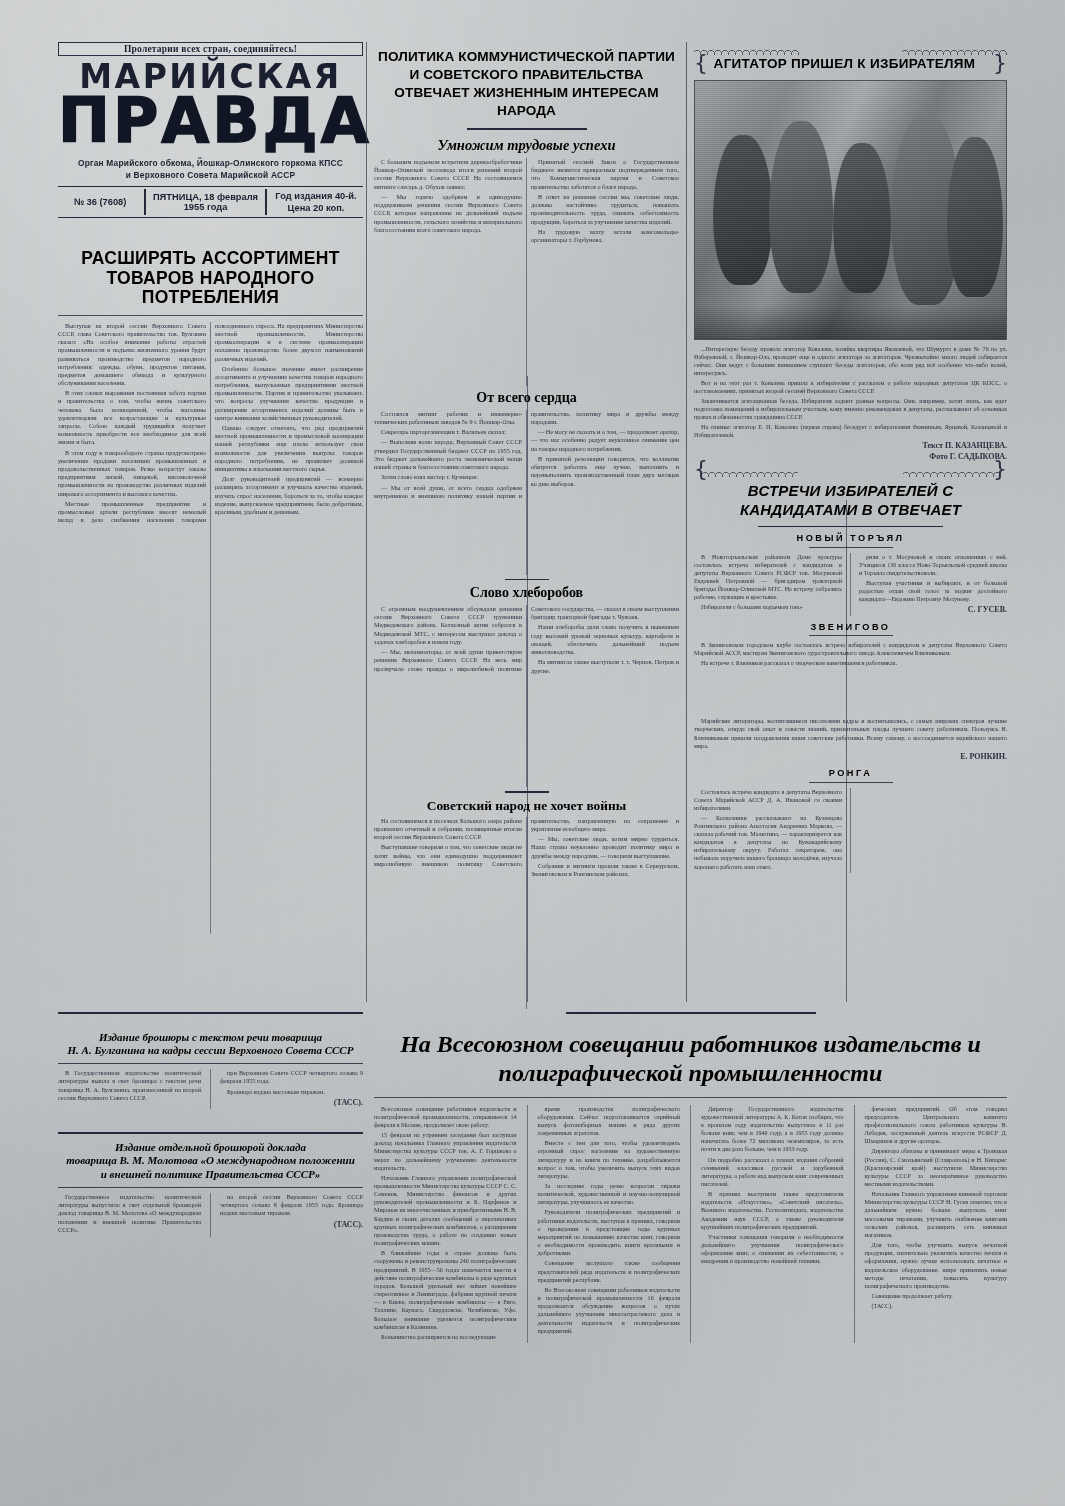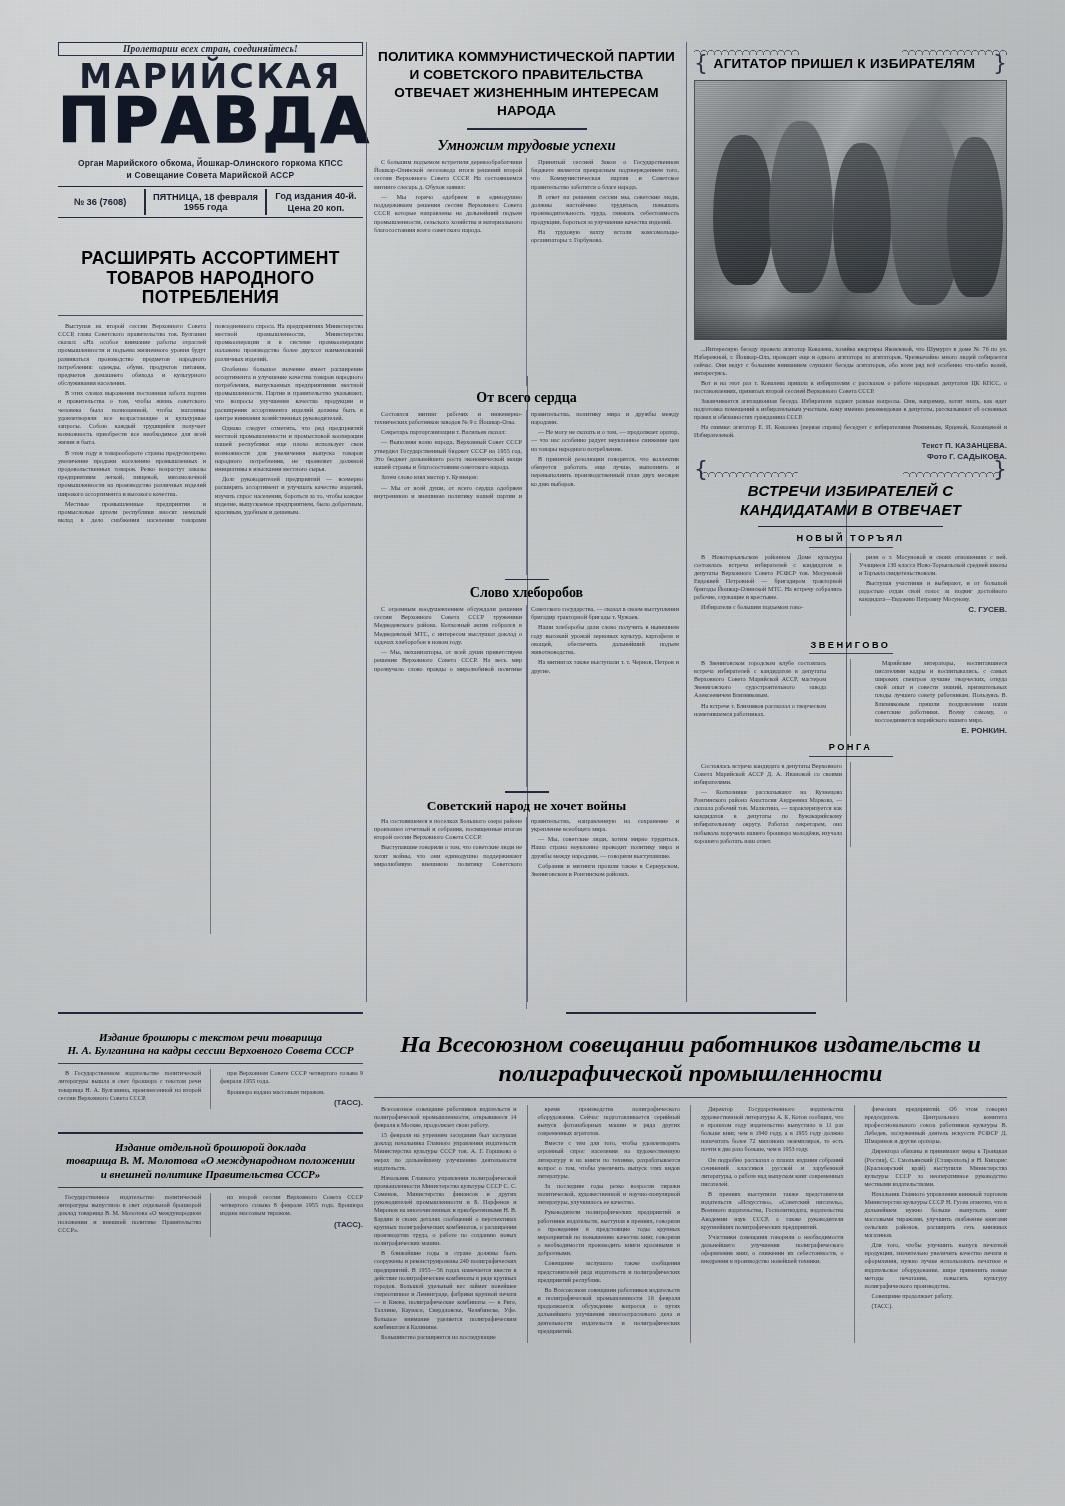--- a/index.html
+++ b/index.html
@@ -41,21 +41,20 @@
     font-family:"Liberation Serif", serif;
     -webkit-font-smoothing:none;
   }
   .body-col p{margin:0 0 2px 0; text-indent:7px;}
 
   
   #masthead{position:absolute;left:58px;top:42px;width:305px;}
   .slogan{
     border:1px solid #2a3043;
     padding:1px 4px;
-    font-style:italic;
     font-weight:bold;
     font-size:9.5px;
     text-align:center;
     color:#1d2230;
     letter-spacing:.2px;
     background:rgba(255,255,255,0.10);
   }
   .mast-top{
     font-family:"DejaVu Sans", sans-serif;
     font-weight:bold;
@@ -97,21 +96,21 @@
     font-weight:bold;
     font-size:9.3px;
     color:#1b2030;
   }
   .mb-cell{display:flex;align-items:center;justify-content:center;text-align:center;padding:0 3px;}
   .mb-sep{width:0;border-left:1.4px solid #23283a;border-right:1.4px solid #23283a;margin:2px 2px;}
 
   
   .vrule{position:absolute;width:1px;background:#3a4052;opacity:.75;}
   .ital{font-style:italic;}
-  .sig{ text-align:right;font-weight:bold;font-size:8px;font-family:Liberation Sans, sans-serif; }
+  .sig{ text-align:right;font-weight:bold;font-size:8px;font-family:Liberation Serif, serif; }
 
   
   .photo{
     background:
       linear-gradient(180deg, rgba(255,255,255,.18), rgba(0,0,0,.10)),
       linear-gradient(115deg,#8d9195 0%,#6f7478 22%,#9aa0a3 40%,#5d6367 58%,#878d91 74%,#666c70 100%);
     border:1px solid #4a5055;
     position:relative;overflow:hidden;
   }
   .photo::after{
@@ -137,21 +136,21 @@
 <div id="grain"></div>
 
 <div id="page">
 
   <div id="masthead">
     <div class="slogan">Пролетарии всех стран, соединяйтесь!</div>
     <div class="mast-top">МАРИЙСКАЯ</div>
     <div class="mast-main">ПРАВДА</div>
     <div class="mast-sub">
       <div>Орган Марийского обкома,  Йошкар-Олинского горкома КПСС</div>
-      <div>и Совещание Совета Марийской АССР</div>
+      <div>и Верховного Совета Марийской АССР</div>
     </div>
     <div class="mast-bar">
       <div class="mb-cell" style="width:78px">№ 36 (7608)</div>
       <div class="mb-sep"></div>
       <div class="mb-cell" style="flex:1">ПЯТНИЦА, 18 февраля 1955 года</div>
       <div class="mb-sep"></div>
       <div class="mb-cell" style="width:88px;flex-direction:column;line-height:1.35">
         <span>Год издания 40-й.</span>
         <span>Цена 20 коп.</span>
       </div>
@@ -304,23 +303,23 @@
         <p>Избиратели с большим подъемом гово-</p>
       </div>
       <div style="width:1px;background:rgba(58,64,82,.6);"></div>
       <div class="body-col" style="flex:1;font-size:6.1px;line-height:1.33;">
         <p>рили о т. Мосуновой и своих отношениях с ней. Учащиеся 130 класса Ново-Торъяльской средней школы и Торъяла свидетельствовали.</p>
         <p>Выступая участники и выбирают, и от большой радостью отдан свой голос за подвиг достойного кандидата—Евдокию Петровну Мосунову.</p>
         <div class="sig">С. ГУСЕВ.</div>
       </div>
     </div>
 
-    <div class="hl smallcaps" style="font-family:'Liberation Sans',sans-serif;font-size:9.2px;margin-top:24px;">ЗВЕНИГОВО</div>
+    <div class="hl smallcaps" style="font-family:'Liberation Sans',sans-serif;font-size:9.2px;margin-top:6px;">ЗВЕНИГОВО</div>
     <div class="rule" style="height:1px;width:84px;margin:3px auto 5px auto;opacity:.85;"></div>
-    <div style="display:flex;gap:24px;">
+    <div style="display:flex;gap:24px;flex-direction:column;">
       <div class="body-col" style="flex:1;font-size:6.1px;line-height:1.33;">
         <p>В Звениговском городском клубе состоялась встреча избирателей с кандидатом в депутаты Верховного Совета Марийской АССР, мастером Звениговского судостроительного завода Алексеевичем Близняковым.</p>
         <p>На встрече т. Близняков рассказал о творческом наметившемся работниках.</p>
       </div>
       <div style="width:1px;background:rgba(58,64,82,.6);"></div>
       <div class="body-col" style="flex:1;font-size:6.1px;line-height:1.33;">
         <p>Марийские литераторы, воспитавшиеся писателями кадры и воспитывались, с самых широких спектров лучшие творческих, откуда свой опыт и совести знаний, признательных плоды лучшего совету работникам. Пользуясь В. Близняковым пришли поздравления наши советские работники. Всему самому, о воссоединяется марийского нашего мира.</p>
         <div class="sig">Е. РОНКИН.</div>
       </div>
     </div>

